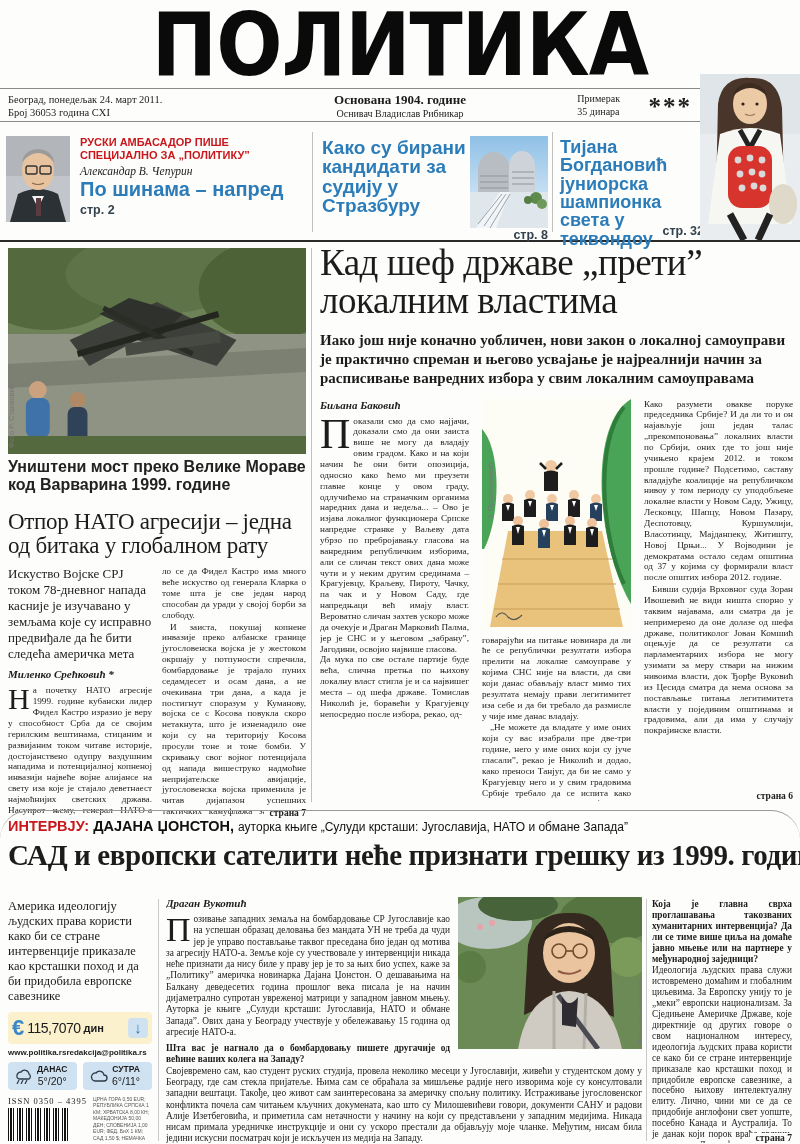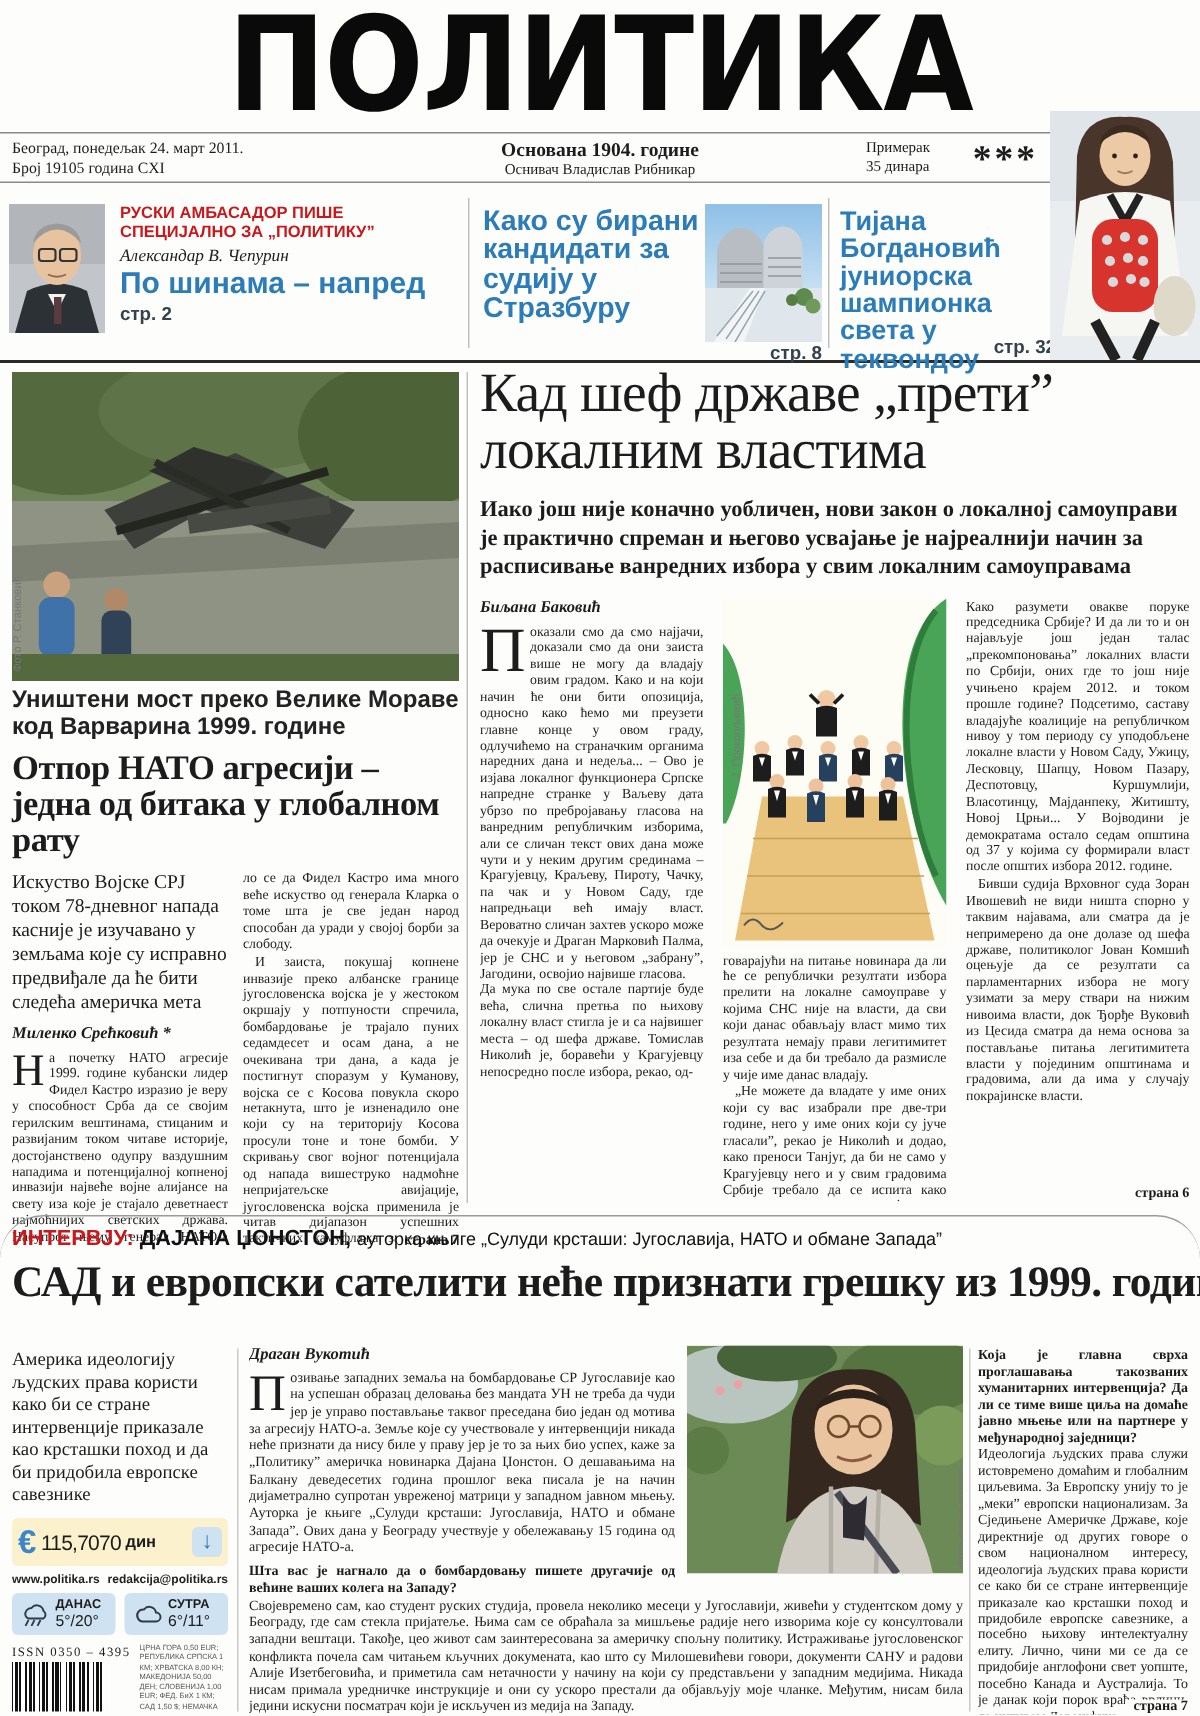--- a/index.html
+++ b/index.html
@@ -39,21 +39,21 @@
   
   #main{position:absolute;top:242px;left:0;right:0;height:566px;}
   #main-vr{position:absolute;left:311px;top:6px;bottom:6px;width:1px;background:#c0c0c0;}
   
   #nato{position:absolute;left:8px;top:6px;width:298px;height:554px;}
   #nato-photo{position:relative;width:298px;height:206px;}
   .vcredit{position:absolute;font-family:"Liberation Sans",sans-serif;font-size:7.5px;color:#777;
            transform:rotate(-90deg);transform-origin:left top;white-space:nowrap;}
   #nato-credit{left:-1px;top:200px;}
   .caption{font-family:"Liberation Sans",sans-serif;font-weight:bold;font-size:16px;margin-top:4px;color:#222;}
-  #nato h2{margin:6px 0 8px;font-size:23px;line-height:1.05;font-weight:bold;letter-spacing:-0.3px;}
+  #nato h2{margin:16px 0 8px;font-size:23px;line-height:1.05;font-weight:normal;letter-spacing:-0.3px;}
   #nato-cols{display:flex;gap:10px;height:252px;overflow:hidden;position:relative;}
   .ncol{width:144px;position:relative;}
   .deck-nato{font-size:13px;line-height:1.22;margin-bottom:7px;}
   .byline{font-style:italic;font-weight:bold;font-size:11px;margin-bottom:5px;}
   .body{font-size:9.2px;line-height:1.18;text-align:justify;}
   .body p{margin:0 0 0;}
   .body p + p{text-indent:8px;margin-top:1px;}
   .dropcap{float:left;font-size:30px;line-height:0.8;padding:2px 3px 0 0;font-weight:400;}
   .pageref{position:absolute;bottom:0;right:0;background:#fdfdfb;font-weight:bold;font-size:9.5px;padding-left:6px;}
   
@@ -76,24 +76,24 @@
   #iv-vr2{position:absolute;left:646px;top:88px;bottom:4px;width:1px;background:#c9c9c9;}
   
   #iv-colA{position:absolute;left:8px;top:88px;width:144px;height:242px;overflow:hidden;}
   .deck-iv{font-size:12.5px;line-height:1.2;margin-bottom:8px;}
   .fx-box{background:#fbf1cd;border-radius:4px;display:flex;align-items:center;padding:3px 4px;gap:3px;}
   .fx-euro{color:#3b87c8;font-size:22px;font-weight:bold;font-family:"Liberation Sans",sans-serif;}
   .fx-val{font-size:14px;font-weight:normal;font-family:"Liberation Sans",sans-serif;letter-spacing:-0.5px;}
   .fx-unit{font-size:11px;font-weight:bold;font-family:"Liberation Sans",sans-serif;}
   .fx-arrow{margin-left:auto;background:#cfe2f1;color:#2b7cb8;border-radius:4px;width:20px;height:20px;
             display:flex;align-items:center;justify-content:center;font-size:15px;font-weight:bold;}
-  .links{display:flex;justify-content:space-between;font-family:"Liberation Sans",sans-serif;
+  .links{display:flex;justify-content:flex-start;font-family:"Liberation Sans",sans-serif;
          font-size:8px;font-weight:bold;margin:4px 0 5px;color:#222;}
   .wx-row{display:flex;gap:6px;margin-bottom:6px;}
-  .wx{flex:1;background:#cfe2f1;border-radius:4px;padding:3px 5px;display:flex;align-items:center;gap:4px;}
+  .wx{flex:1;background:#cfe2f1;border-radius:4px;padding:3px 5px;display:flex;align-items:center;gap:4px;text-align:center;}
   .wx-txt{font-family:"Liberation Sans",sans-serif;line-height:1.15;}
   .wx-label{font-size:8.5px;font-weight:bold;}
   .wx-temps{font-size:10.5px;}
   .bc-row{display:flex;gap:6px;align-items:flex-start;}
   .issn{font-size:8.5px;letter-spacing:1px;}
   .bars{width:62px;height:34px;margin-top:2px;
     background:repeating-linear-gradient(90deg,#111 0 1px,#fff 1px 2px,#111 2px 4px,#fff 4px 5px,#111 5px 6px,#fff 6px 9px);}
   .prices{font-family:"Liberation Sans",sans-serif;font-size:5px;line-height:1.3;color:#555;flex:1;}
   
   #iv-text{position:absolute;left:166px;top:86px;width:476px;height:246px;overflow:hidden;}
@@ -109,21 +109,21 @@
 </head>
 <body>
 
 <div id="page">
 
   <div id="masthead">
     <div class="logo">ПОЛИТИКА</div>
     <div class="mast-info">
       <div class="mi-left">
         <div>Београд, понедељак 24. март 2011.</div>
-        <div>Број 19105 година CXI</div>
+        <div>Број 36053 година CXI</div>
       </div>
       <div class="mi-center">
         <div class="b1">Основана 1904. године</div>
         <div class="b2">Оснивач Владислав Рибникар</div>
       </div>
       <div class="mi-right">
         <div>Примерак</div>
         <div>35 динара</div>
       </div>
       <div class="mi-stars">***</div>

